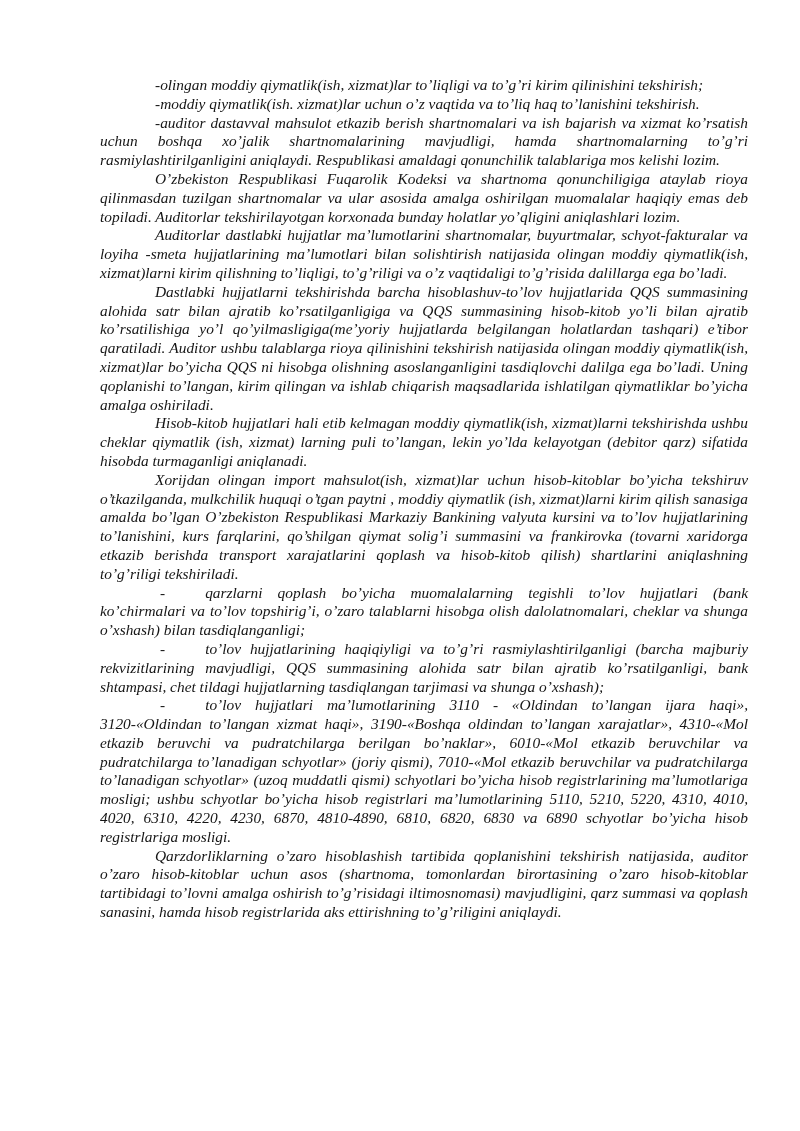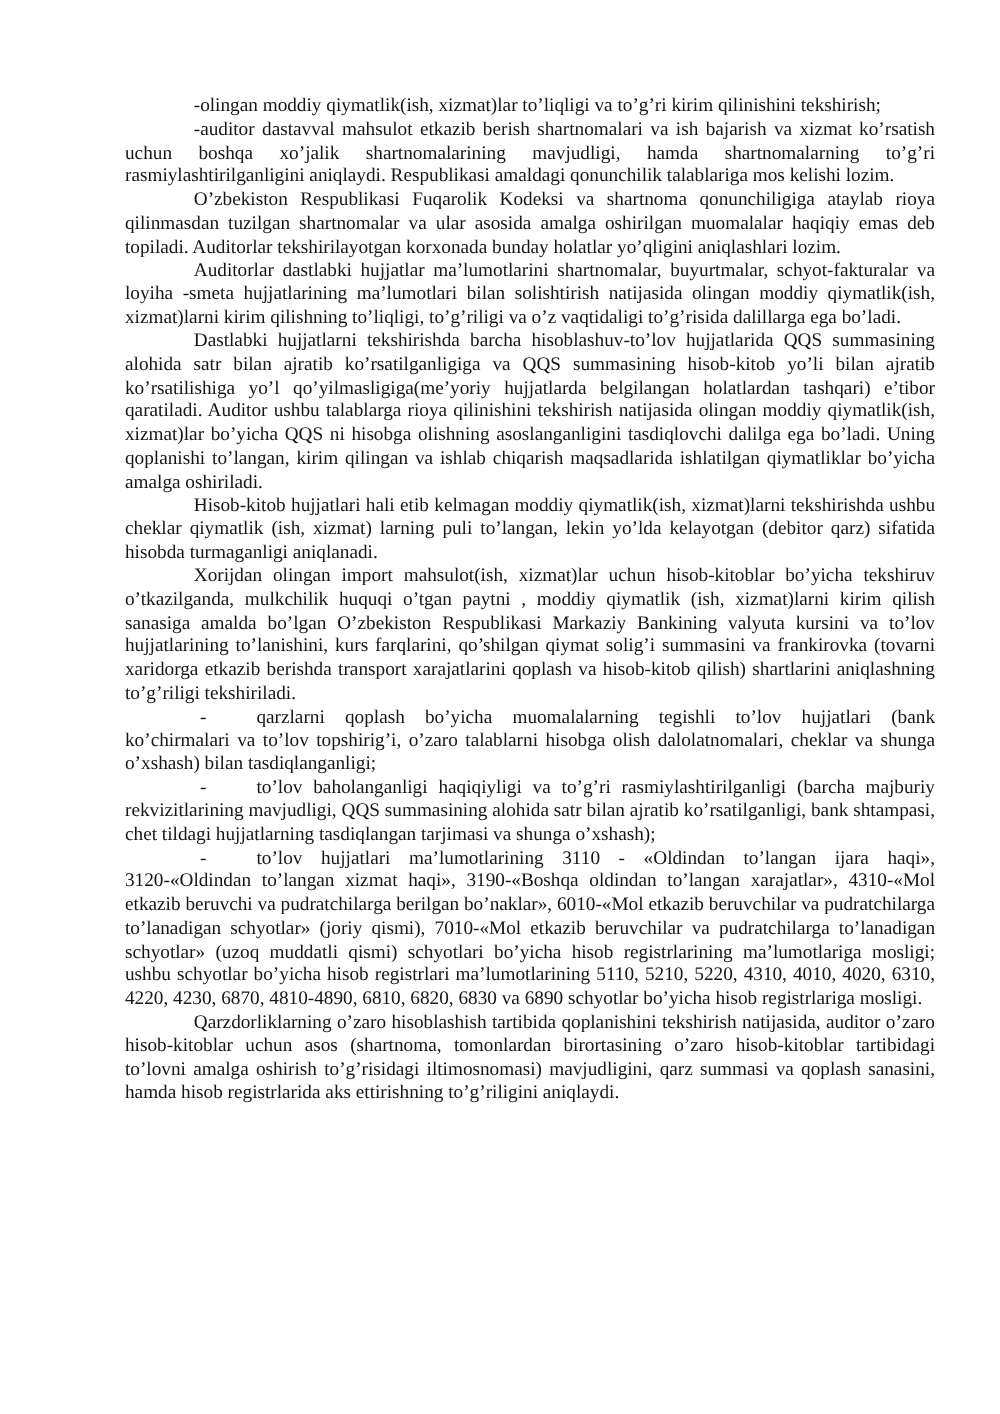--- a/index.html
+++ b/index.html
@@ -31,58 +31,61 @@
     line-height: 18.8px;
     color: #151515;
     text-align: justify;
   }
   .text-block p {
     margin: 0;
     padding: 0;
   }
   p.para {
     text-indent: 55px;
+    font-style: italic;
   }
   p.bullet {
     text-indent: 30px;
+    font-style: italic;
   }
   p.bullet .marker {
     display: inline-block;
     margin-right: 40px;
   }
 </style>
 </head>
 <body>
 
 <div class="page">
   <div class="text-block">
 
     <p class="para">-olingan moddiy qiymatlik(ish, xizmat)lar to’liqligi va to’g’ri kirim qilinishini tekshirish;</p>
 
+    <p class="para">-moddiy qiymatlik(ish. xizmat)lar uchun o’z vaqtida va to’liq haq to’lanishini tekshirish.</p>
 
     <p class="para">-auditor dastavval mahsulot etkazib berish shartnomalari va ish bajarish va xizmat ko’rsatish uchun boshqa xo’jalik shartnomalarining mavjudligi, hamda shartnomalarning to’g’ri rasmiylashtirilganligini aniqlaydi. Respublikasi amaldagi qonunchilik talablariga mos kelishi lozim.</p>
 
     <p class="para">O’zbekiston Respublikasi Fuqarolik Kodeksi va shartnoma qonunchiligiga ataylab rioya qilinmasdan tuzilgan shartnomalar va ular asosida amalga oshirilgan muomalalar haqiqiy emas deb topiladi. Auditorlar tekshirilayotgan korxonada bunday holatlar yo’qligini aniqlashlari lozim.</p>
 
 
     <p class="para">Auditorlar dastlabki hujjatlar ma’lumotlarini shartnomalar, buyurtmalar, schyot-fakturalar va loyiha -smeta hujjatlarining ma’lumotlari bilan solishtirish natijasida olingan moddiy qiymatlik(ish, xizmat)larni kirim qilishning to’liqligi, to’g’riligi va o’z vaqtidaligi to’g’risida dalillarga ega bo’ladi.</p>
 
     <p class="para">Dastlabki hujjatlarni tekshirishda barcha hisoblashuv-to’lov hujjatlarida QQS summasining alohida satr bilan ajratib ko’rsatilganligiga va QQS summasining hisob-kitob yo’li bilan ajratib ko’rsatilishiga yo’l qo’yilmasligiga(me’yoriy hujjatlarda belgilangan holatlardan tashqari) e’tibor qaratiladi. Auditor ushbu talablarga rioya qilinishini tekshirish natijasida olingan moddiy qiymatlik(ish, xizmat)lar bo’yicha QQS ni hisobga olishning asoslanganligini tasdiqlovchi dalilga ega bo’ladi. Uning qoplanishi to’langan, kirim qilingan va ishlab chiqarish maqsadlarida ishlatilgan qiymatliklar bo’yicha amalga oshiriladi.</p>
 
     <p class="para">Hisob-kitob hujjatlari hali etib kelmagan moddiy qiymatlik(ish, xizmat)larni tekshirishda ushbu cheklar qiymatlik (ish, xizmat) larning puli to’langan, lekin yo’lda kelayotgan (debitor qarz) sifatida hisobda turmaganligi aniqlanadi.</p>
 
     <p class="para">Xorijdan olingan import mahsulot(ish, xizmat)lar uchun hisob-kitoblar bo’yicha tekshiruv o’tkazilganda, mulkchilik huquqi o’tgan paytni , moddiy qiymatlik (ish, xizmat)larni kirim qilish sanasiga amalda bo’lgan O’zbekiston Respublikasi Markaziy Bankining valyuta kursini va to’lov hujjatlarining to’lanishini, kurs farqlarini, qo’shilgan qiymat solig’i summasini va frankirovka (tovarni xaridorga etkazib berishda transport xarajatlarini qoplash va hisob-kitob qilish) shartlarini aniqlashning to’g’riligi tekshiriladi.</p>
 
 
     <p class="bullet">
       <span class="marker">-</span><span>qarzlarni qoplash bo’yicha muomalalarning tegishli to’lov hujjatlari (bank ko’chirmalari va to’lov topshirig’i, o’zaro talablarni hisobga olish dalolatnomalari, cheklar va shunga o’xshash) bilan tasdiqlanganligi;</span>
     </p>
 
     <p class="bullet">
-      <span class="marker">-</span><span>to’lov baholanganligi haqiqiyligi va to’g’ri rasmiylashtirilganligi (barcha majburiy rekvizitlarining mavjudligi, QQS summasining alohida satr bilan ajratib ko’rsatilganligi, bank shtampasi, chet tildagi hujjatlarning tasdiqlangan tarjimasi va shunga o’xshash);</span>
+      <span class="marker">-</span><span>to’lov hujjatlarining haqiqiyligi va to’g’ri rasmiylashtirilganligi (barcha majburiy rekvizitlarining mavjudligi, QQS summasining alohida satr bilan ajratib ko’rsatilganligi, bank shtampasi, chet tildagi hujjatlarning tasdiqlangan tarjimasi va shunga o’xshash);</span>
     </p>
 
     <p class="bullet">
       <span class="marker">-</span><span>to’lov hujjatlari ma’lumotlarining 3110 - «Oldindan to’langan ijara haqi», 3120-«Oldindan to’langan xizmat haqi», 3190-«Boshqa oldindan to’langan xarajatlar», 4310-«Mol etkazib beruvchi va pudratchilarga berilgan bo’naklar», 6010-«Mol etkazib beruvchilar va pudratchilarga to’lanadigan schyotlar» (joriy qismi), 7010-«Mol etkazib beruvchilar va pudratchilarga to’lanadigan schyotlar» (uzoq muddatli qismi) schyotlari bo’yicha hisob registrlarining ma’lumotlariga mosligi; ushbu schyotlar bo’yicha hisob registrlari ma’lumotlarining 5110, 5210, 5220, 4310, 4010, 4020, 6310, 4220, 4230, 6870, 4810-4890, 6810, 6820, 6830 va 6890 schyotlar bo’yicha hisob registrlariga mosligi.</span>
     </p>
 
     <p class="para">Qarzdorliklarning o’zaro hisoblashish tartibida qoplanishini tekshirish natijasida, auditor o’zaro hisob-kitoblar uchun asos (shartnoma, tomonlardan birortasining o’zaro hisob-kitoblar tartibidagi to’lovni amalga oshirish to’g’risidagi iltimosnomasi) mavjudligini, qarz summasi va qoplash sanasini, hamda hisob registrlarida aks ettirishning to’g’riligini aniqlaydi.</p>
 
   </div>
 </div>

